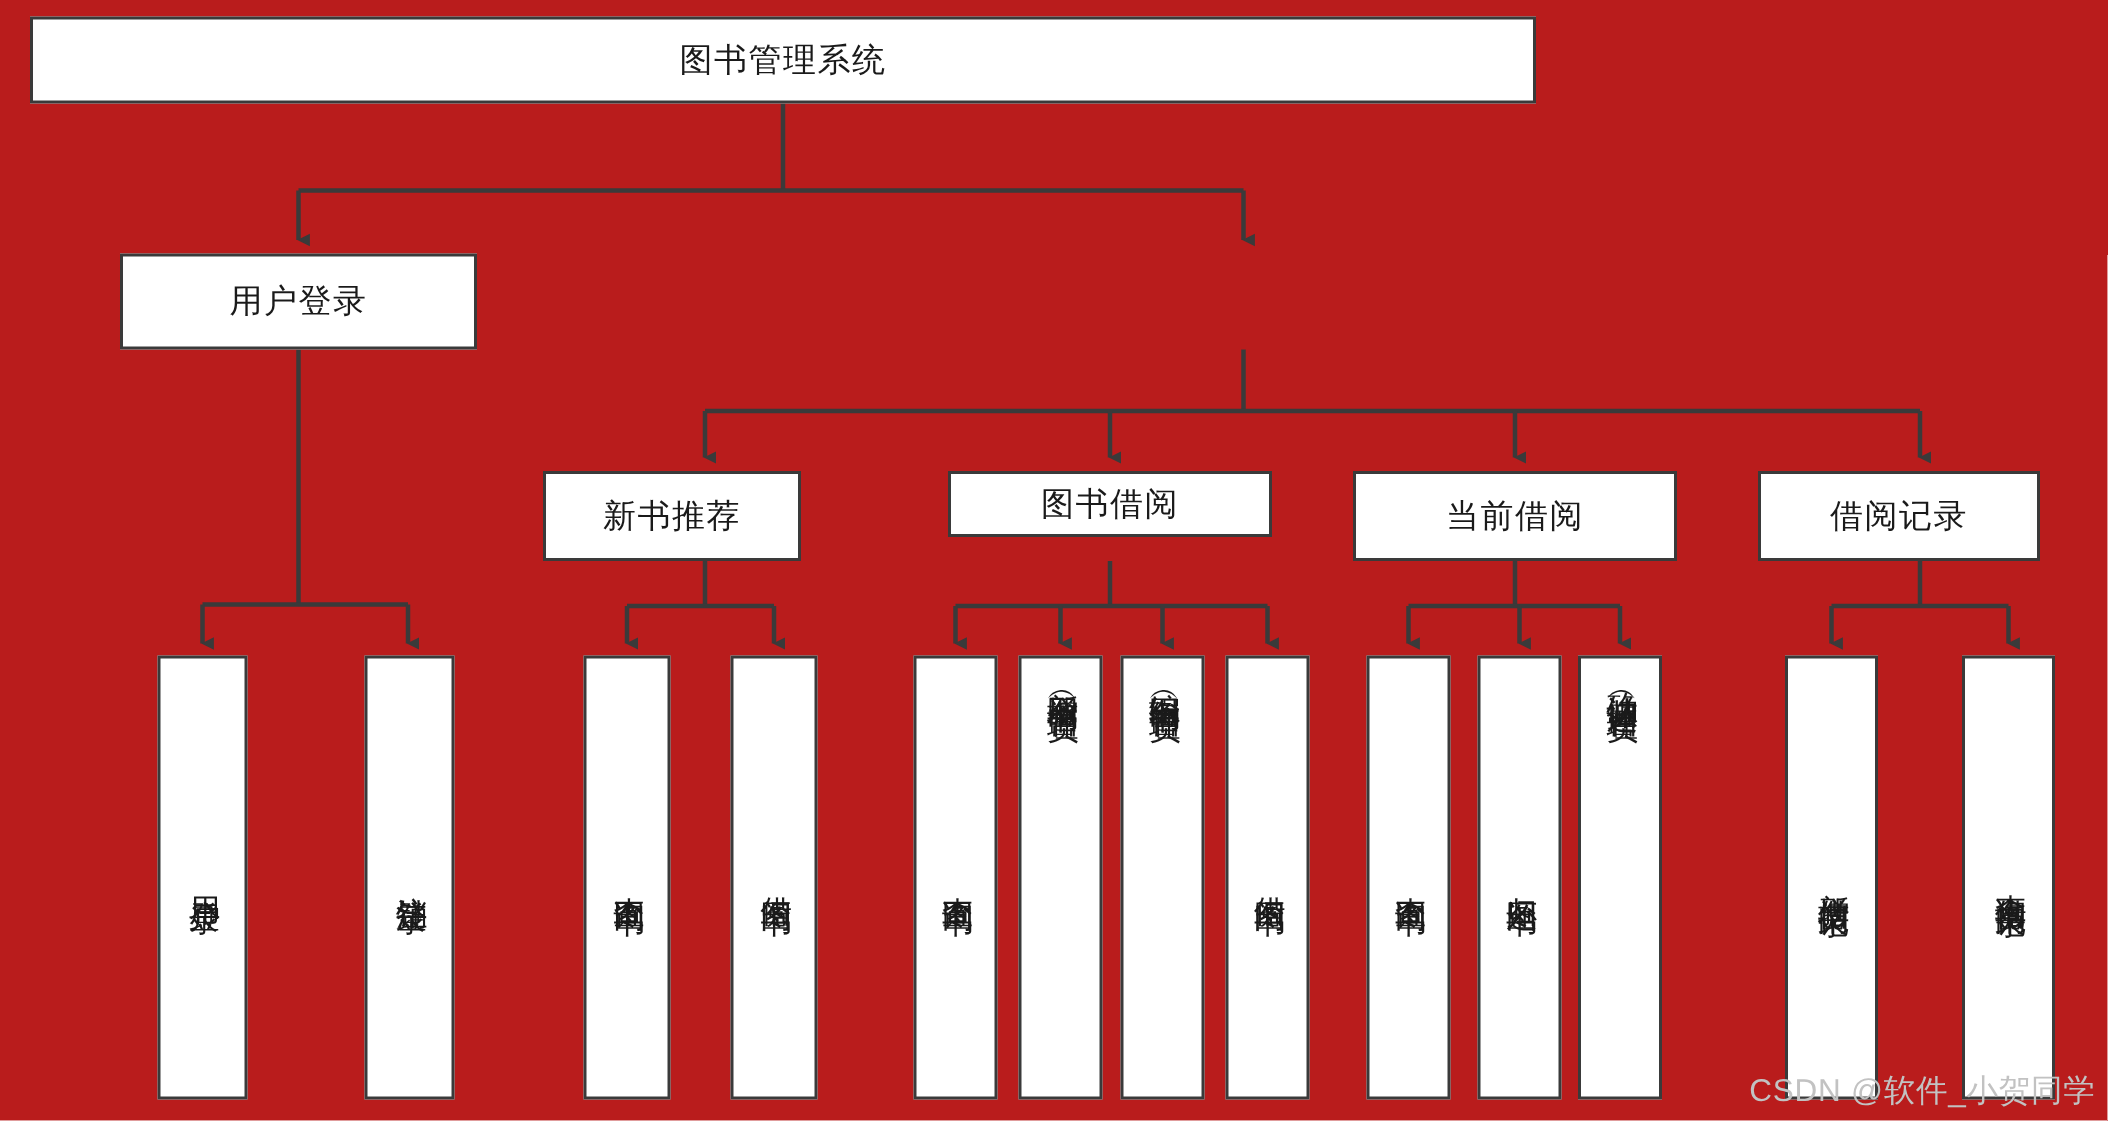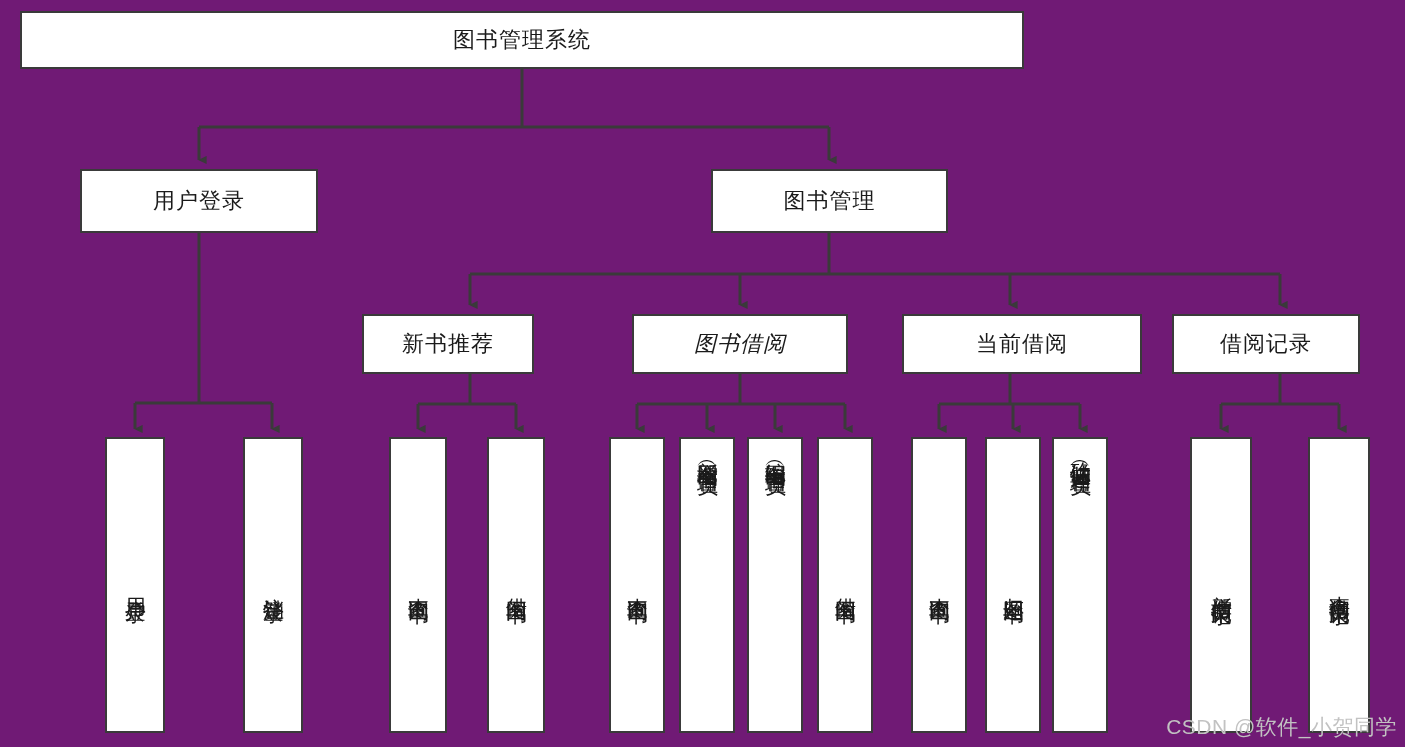--- a/index.html
+++ b/index.html
@@ -7,21 +7,21 @@
     padding: 0;
     background: #ffffff;
   }
   body {
     font-family: "Liberation Sans", "DejaVu Sans", sans-serif;
   }
   #canvas {
     position: relative;
     width: 1405px;
     height: 747px;
-    background: #701a75;
+    background: #b91c1c;
     overflow: hidden;
   }
   #wires {
     position: absolute;
     left: 0;
     top: 0;
     width: 1405px;
     height: 747px;
   }
   .node {
@@ -121,31 +121,28 @@
     </g>
   </svg>
 
   <div class="node h" id="n-root" style="left: 20px; top: 11px; width: 1004px; height: 58px;">
     <span>图书管理系统</span>
   </div>
 
   <div class="node h" id="n-l2-0" style="left: 80px; top: 169px; width: 238px; height: 64px;">
     <span>用户登录</span>
   </div>
-  <div class="node h" id="n-l2-1" style="left: 711px; top: 169px; width: 237px; height: 64px;">
-    <span>图书管理</span>
-  </div>
 
   <div class="node h" id="n-l3-0" style="left: 362px; top: 314px; width: 172px; height: 60px;">
     <span>新书推荐</span>
   </div>
-  <div class="node h" id="n-l3-1" style="left: 632px; top: 314px; width: 216px; height: 60px; font-style: italic;">
+  <div class="node h" id="n-l3-1" style="left: 632px; top: 314px; width: 216px; height: 44px;">
     <span>图书借阅</span>
   </div>
-  <div class="node h" id="n-l3-2" style="left: 902px; top: 314px; width: 240px; height: 60px;">
+  <div class="node h" id="n-l3-2" style="left: 902px; top: 314px; width: 216px; height: 60px;">
     <span>当前借阅</span>
   </div>
   <div class="node h" id="n-l3-3" style="left: 1172px; top: 314px; width: 188px; height: 60px;">
     <span>借阅记录</span>
   </div>
 
   <div class="node v mid" id="n-lf-0" style="left: 105px; top: 437px; width: 60px; height: 296px;">
     <span class="vtext">用户登录</span>
   </div>
   <div class="node v mid" id="n-lf-1" style="left: 243px; top: 437px; width: 60px; height: 296px;">

